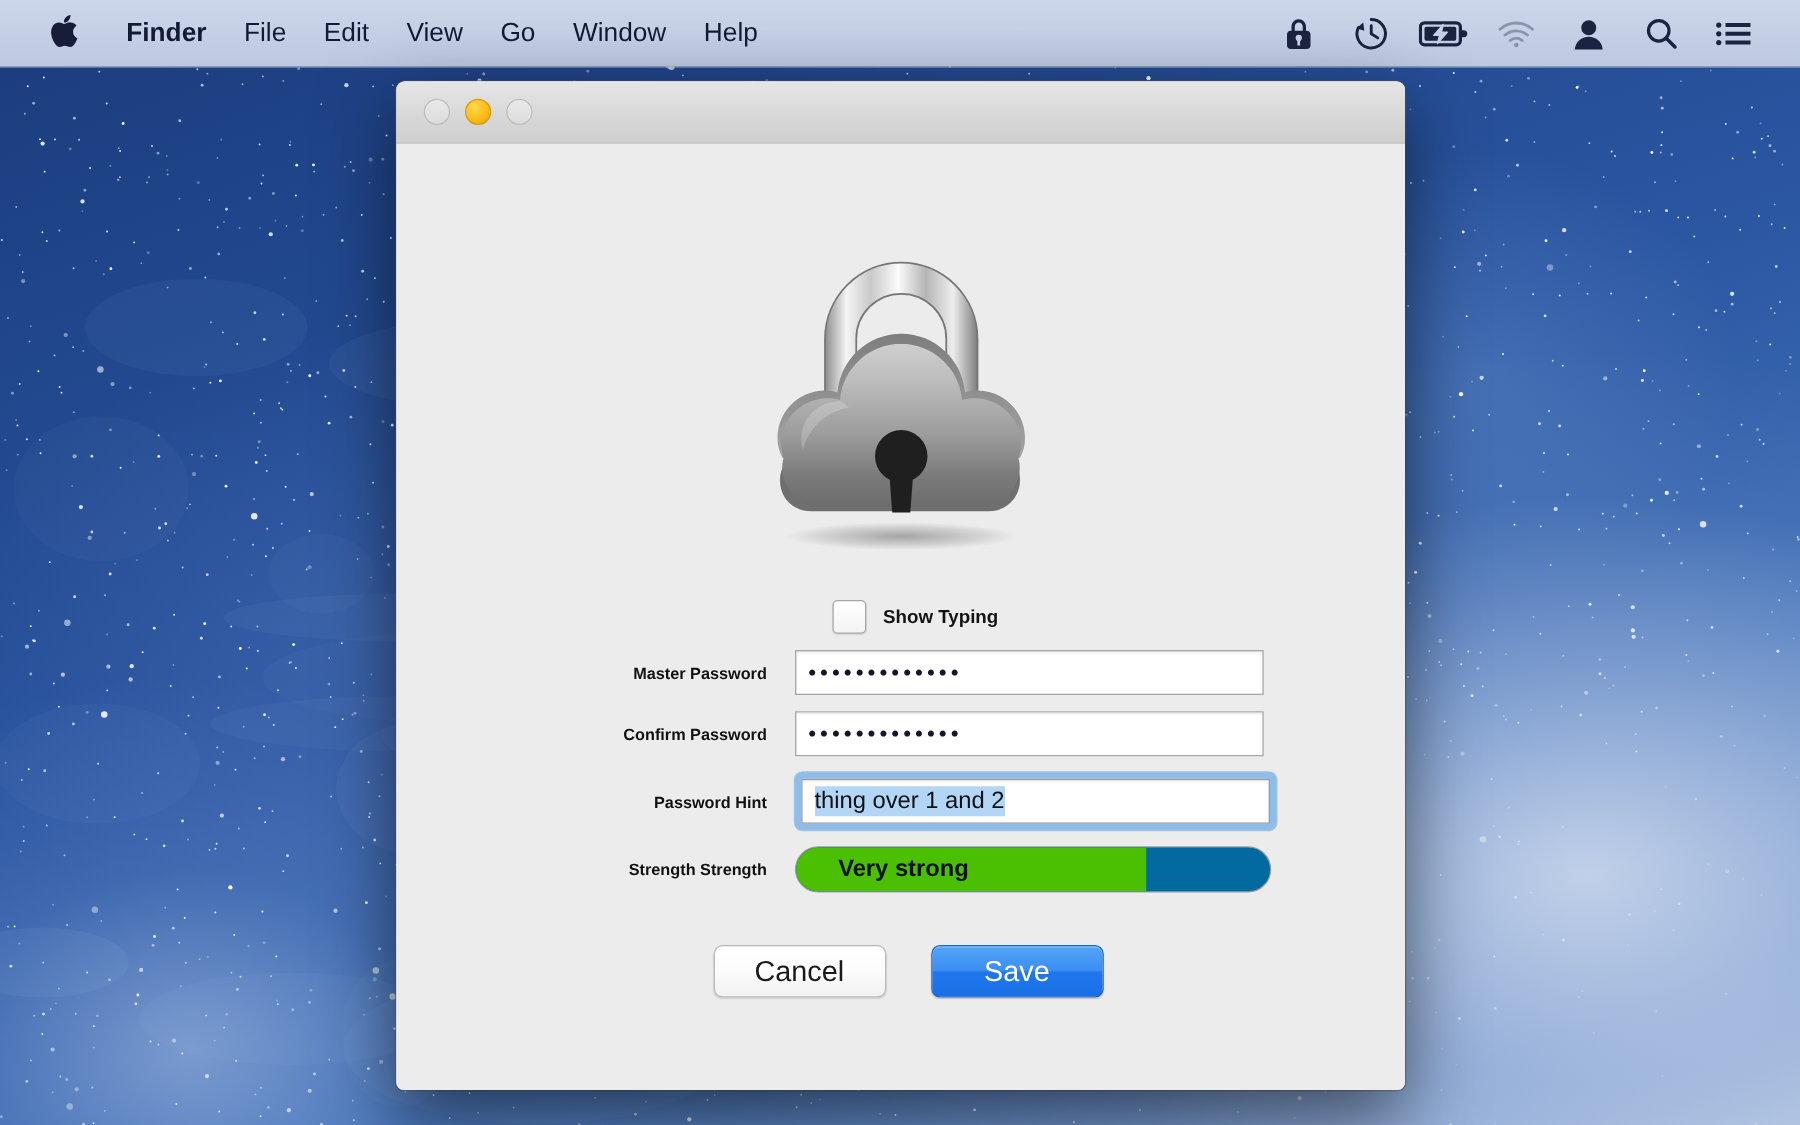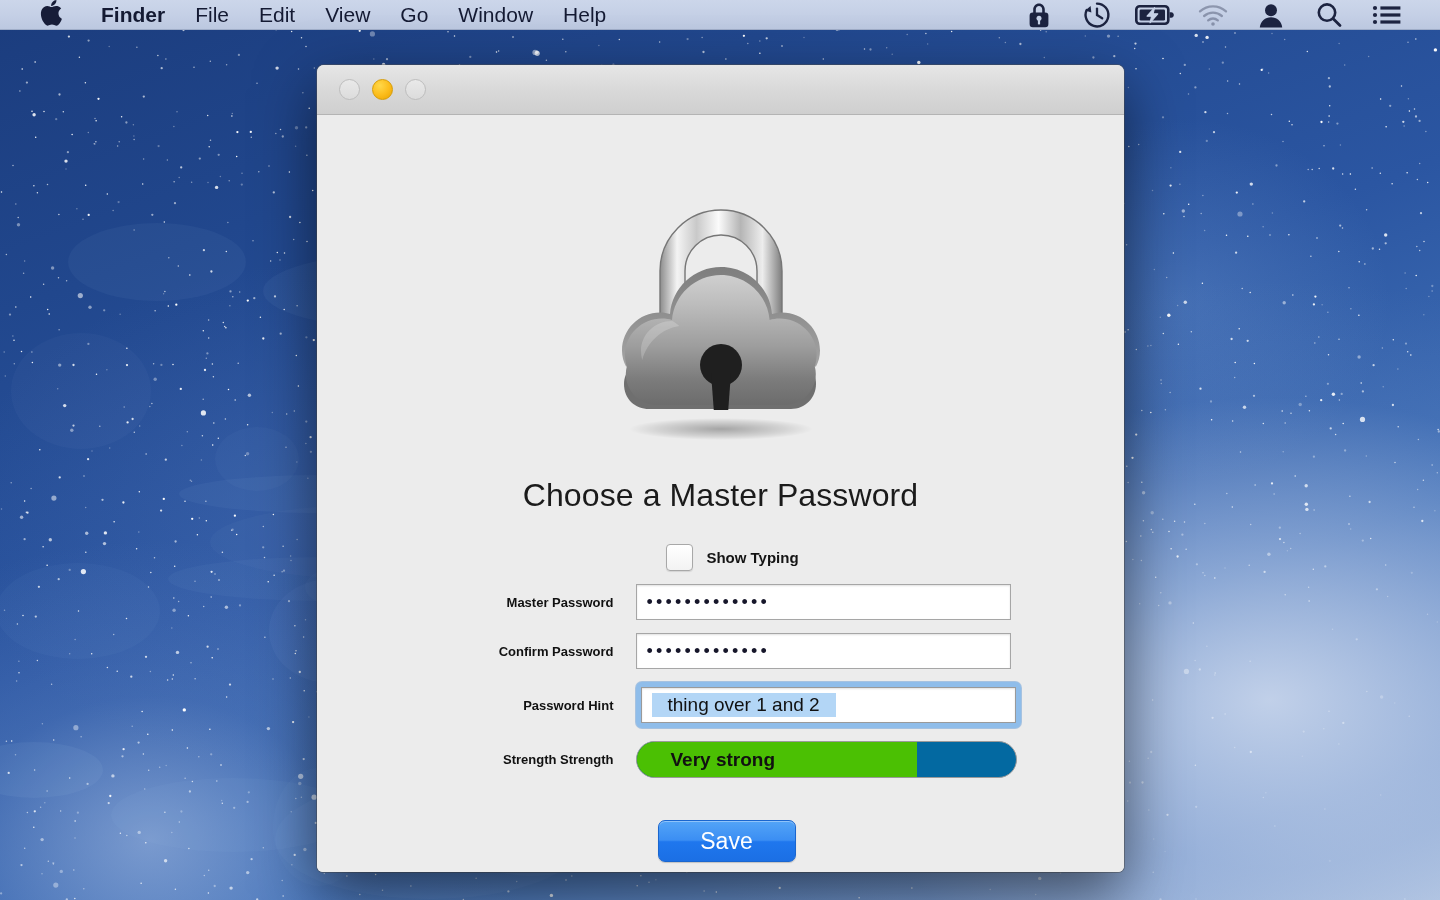--- a/index.html
+++ b/index.html
@@ -17,21 +17,21 @@
       radial-gradient(ellipse 620px 420px at 1270px 700px, rgba(201,214,236,0.92) 0%, rgba(170,190,225,0.55) 40%, rgba(120,150,205,0.12) 72%, rgba(0,0,0,0) 100%),
       radial-gradient(ellipse 380px 300px at 150px 840px, rgba(175,196,232,0.55) 0%, rgba(120,152,210,0.22) 48%, rgba(0,0,0,0) 100%),
       radial-gradient(ellipse 300px 260px at 1180px 300px, rgba(120,160,215,0.30) 0%, rgba(0,0,0,0) 70%),
       radial-gradient(ellipse 520px 360px at 330px 520px, rgba(90,125,190,0.30) 0%, rgba(0,0,0,0) 72%),
       linear-gradient(160deg,#1b3c7d 0%,#21478d 22%,#2b56a2 48%,#4272b8 72%,#7e9fd0 90%,#b9cbe4 100%);
   }
   #stars{position:absolute;left:0;top:0;width:1440px;height:900px;}
 
   
   #menubar{
-    position:absolute;left:0;top:0;width:1440px;height:30px;
+    position:absolute;left:0;top:0;width:1440px;height:54px;
     background:linear-gradient(180deg,#ccd6ea 0%,#c5d0e6 50%,#bcc8e0 100%);
     border-bottom:1px solid #9fadc8;
     display:flex;align-items:center;box-sizing:border-box;
     color:#1c2340;
     justify-content:flex-end;
   }
   .apple-logo{margin-left:38px;margin-right:22px;display:flex;align-items:center;}
   .menu-item{
     font-size:21px;color:#141a33;padding:0 15px;line-height:1;
     white-space:nowrap;cursor:default;
@@ -118,21 +118,21 @@
   }
   .dots{font-size:18px;letter-spacing:3.2px;color:#16162a;line-height:1;}
 
   
   #hint-row .focus-wrap{
     padding:5px;border-radius:6px;background:#8fbdea;
     box-shadow:0 0 0 1px rgba(110,160,215,0.55);
     display:inline-block;
   }
   #hint-row .text-field{width:375px;height:36px;border:1px solid #9a9a9a;}
-  .selected-text{background:#b3d6f6;color:#111;padding:1px 16px;}
+  .selected-text{background:#b3d6f6;color:#111;padding:1px 0;}
 
   
   #strength-row{margin-top:13px;}
   .strength-track{
     width:381px;height:37px;box-sizing:border-box;
     border-radius:19px;background:#0369a1;
     border:1.5px solid #9a9a9a;
     position:relative;overflow:hidden;
     display:flex;align-items:center;
   }
@@ -2295,21 +2295,20 @@
                  c1.2 -4 1.8 -8 1.8 -12 c0 -20 -17 -36 -37 -36 c-3.6 0 -7 0.5 -10 1.5 c-2 -25 -23 -45 -49 -45 Z" fill="url(#cloudBody)"></path>
 
         <path d="M74 128 c-17 0 -31 13 -31 30 c0 3 0.4 6 1.2 9 c5 -18 19 -31 37 -34 c-2 -2 -4.5 -4 -7 -5 Z" fill="rgba(255,255,255,0.20)"></path>
 
         <circle cx="123" cy="172" r="21" fill="#1f1f1f"></circle>
         <path d="M113 180 h20 l-3 40 h-14 Z" fill="#1f1f1f"></path>
         <rect x="111.5" y="217" width="23" height="6" rx="1.2" fill="#ececec"></rect>
       </svg>
     </div>
 
-    <div id="heading">Choose a Master Password</div>
 
     <div id="show-typing-row">
       <div class="checkbox"></div>
       <div id="show-typing-label">Show Typing</div>
     </div>
 
     <div class="form-row">
       <div class="field-label">Master Password</div>
       <div class="text-field">
         <span class="dots">•••••••••••••</span>
@@ -2334,17 +2333,18 @@
 
     <div class="form-row" id="strength-row">
       <div class="field-label">Strength Strength</div>
       <div class="strength-track">
         <div class="strength-fill" style="width: 74%; background: rgb(75, 192, 3);"></div>
         <div class="strength-text">Very strong</div>
       </div>
     </div>
 
     <div id="button-row">
+      <div class="btn" id="cancel-button">Cancel</div>
       <div class="btn" id="save-button">Save</div>
     </div>
 
   </div>
 </div>
 
 </body></html>

